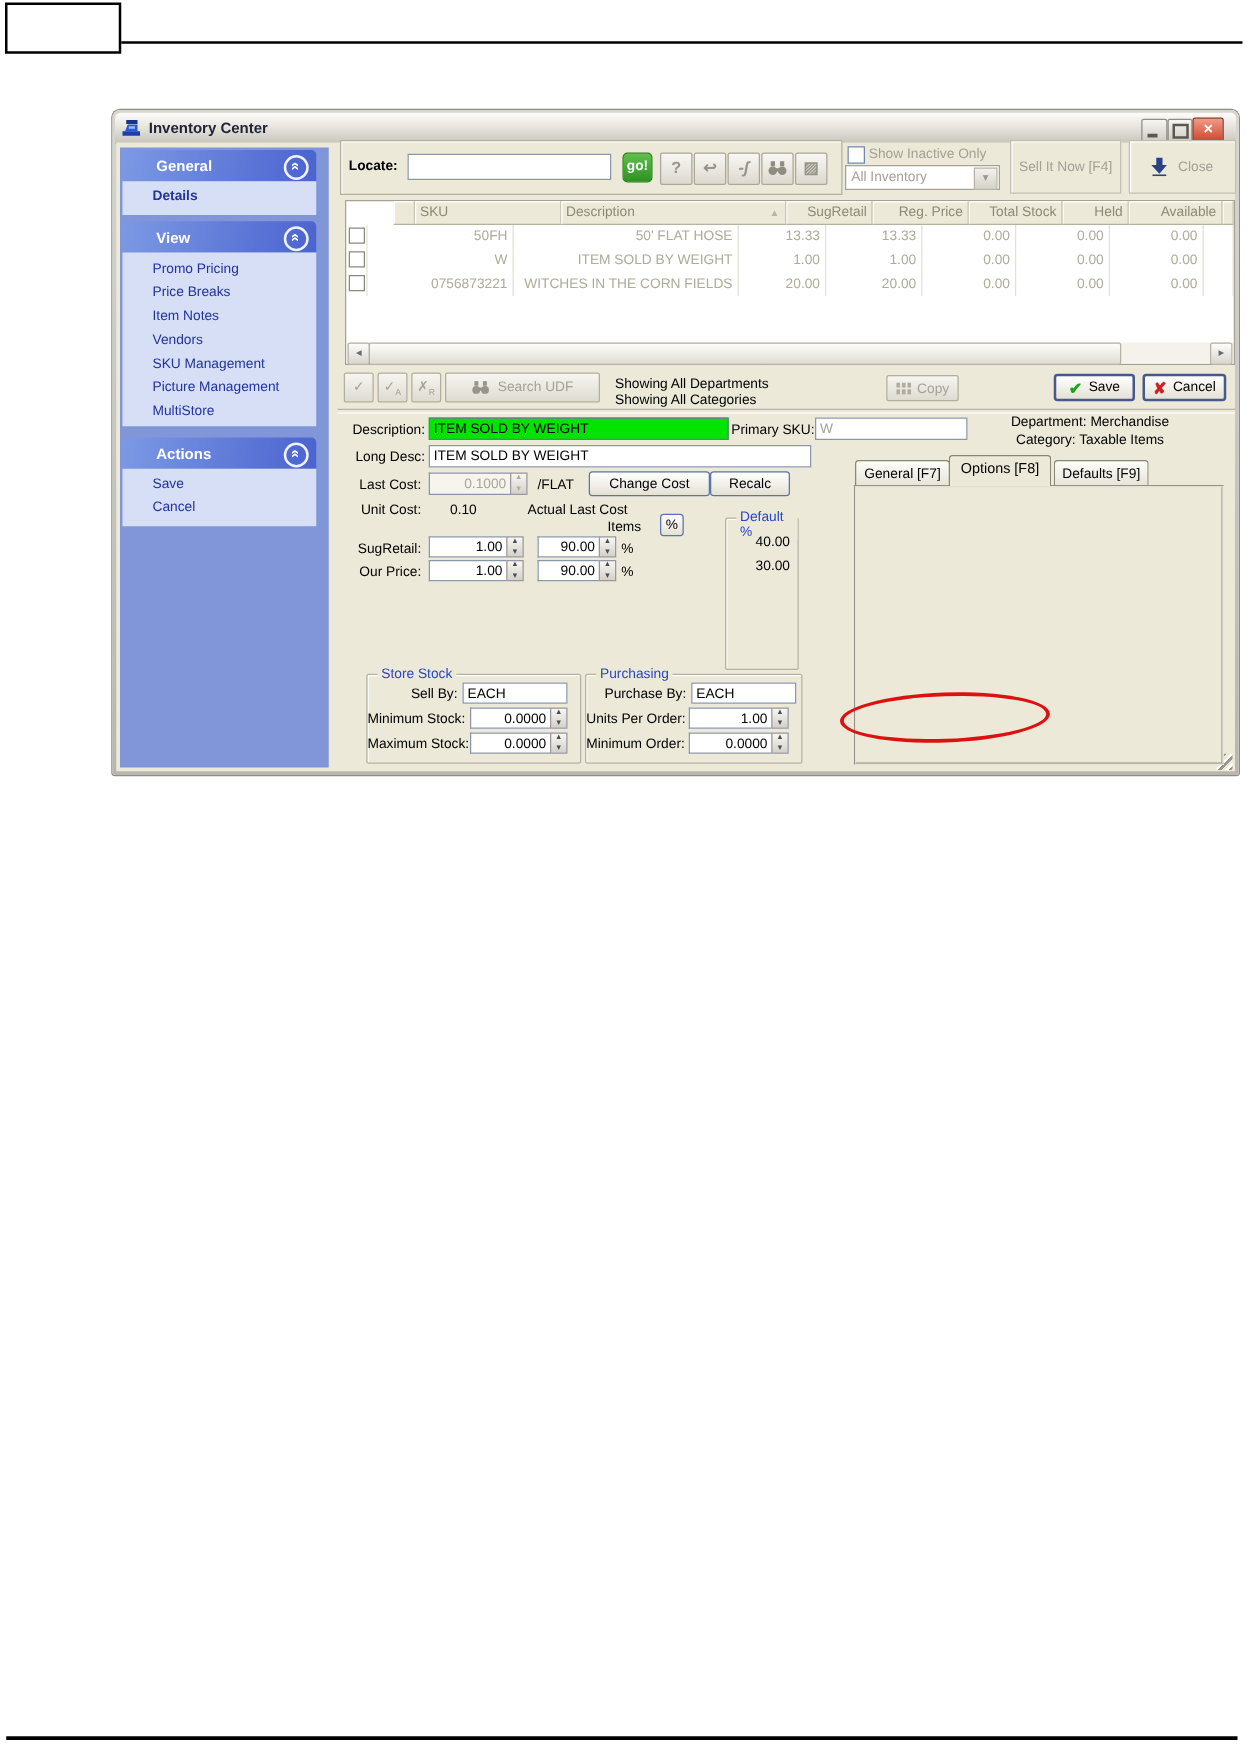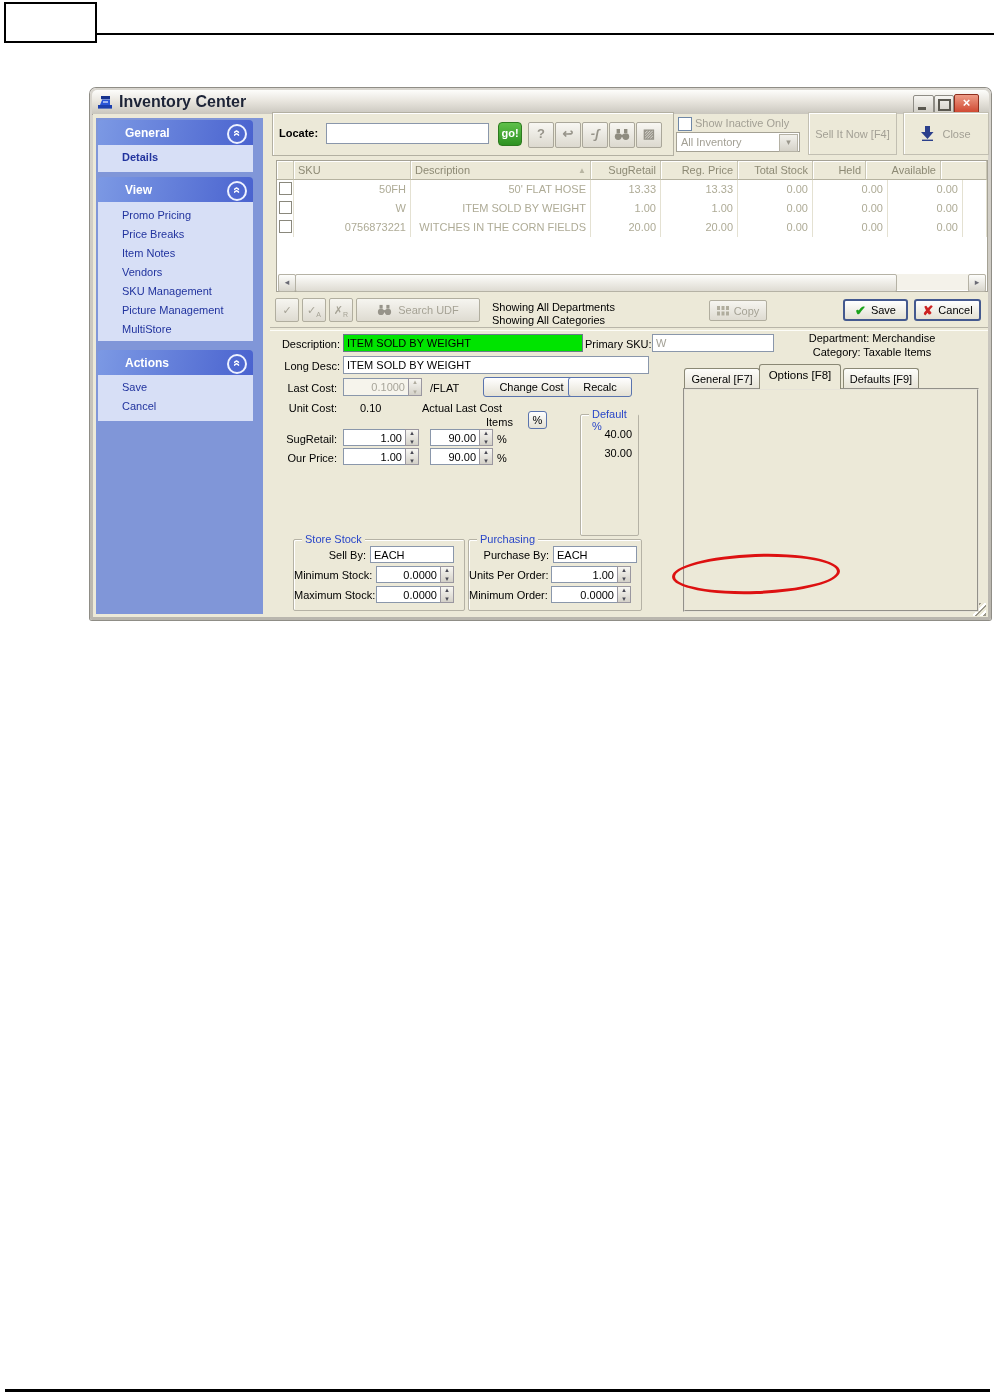--- a/index.html
+++ b/index.html
@@ -9,21 +9,21 @@
   .top-box{left:4px;top:2px;width:89px;height:37px;border:2px solid #000;background:#fff;}
   .top-rule{left:97px;top:33px;width:897px;height:2px;background:#000;}
   .bottom-rule{left:5px;top:1389px;width:985px;height:3px;background:#000;}
 
   
   .window{left:90px;top:88px;width:901px;height:532px;background:linear-gradient(#d8d5ce,#b9b6ae);
           border-radius:6px 6px 2px 2px;box-shadow:0 0 0 1px #8f8d86;}
   .titlebar{left:2px;top:2px;width:897px;height:24px;border-radius:5px 5px 0 0;
             background:linear-gradient(#fdfdfb,#e9e6df 45%,#c9c6be);border-bottom:1px solid #a6a39c;
             display:flex;align-items:center;}
-  .title-text{font-weight:bold;font-size:16px;color:#1d2437;margin-left:6px;}
+  .title-text{font-weight:bold;font-size:12px;color:#1d2437;margin-left:6px;}
   .winbtn{top:5px;height:17px;border:1px solid #8f8d86;border-radius:2px;
           background:linear-gradient(#f7f6f2,#cfccc4);}
   .winbtn .bar{position:absolute;left:4px;bottom:3px;width:8px;height:3px;background:#5a5850;}
   .winbtn .box{position:absolute;left:3px;top:3px;width:9px;height:8px;border:2px solid #5a5850;}
   .winbtn.close{background:linear-gradient(#ee9c86,#ce452e);border-color:#8f2f1e;color:#fff;
           font-weight:bold;font-size:13px;text-align:center;line-height:16px;}
   .content{left:3px;top:26px;width:895px;height:503px;background:var(--content-beige,#ece9d8);}
 
   
   .sidebar{left:6px;top:30px;width:167px;height:496px;background:var(--sidebar-blue,#8096d8);}
@@ -57,21 +57,21 @@
   .combo{border:1px solid #a5a295;background:#fff;height:20px;box-sizing:border-box;}
   .combo .val{position:absolute;left:4px;top:3px;color:#a3a095;}
   .combo .drop{position:absolute;right:1px;top:1px;width:17px;height:16px;border:1px solid #b5b2a5;
                background:linear-gradient(#f2f1ec,#d5d2c8);text-align:center;}
   .combo .drop::after{content:"\25BE";color:#9a978c;font-size:9px;line-height:15px;}
   .big-btn{border:1px solid #c2bfb2;box-shadow:inset 1px 1px 0 #fff;background:var(--content-beige,#ece9d8);
            color:#a3a095;display:flex;align-items:center;justify-content:center;gap:8px;box-sizing:border-box;}
 
   
   .grid{left:186px;top:72px;width:712px;height:132px;border:1px solid #a5a295;background:#fff;box-sizing:border-box;}
-  .gh{display:flex;height:19px;background:var(--content-beige,#ece9d8);color:#8d8a75;}
+  .gh{display:flex;height:19px;background:var(--content-beige,#ece9d8);color:#8d8a75;margin-left:38px;}
   .gh .c{border-right:1px solid #c9c6b4;border-bottom:1px solid #b5b2a0;box-shadow:inset 1px 1px 0 #fff;
          box-sizing:border-box;padding:3px 4px 0 4px;white-space:nowrap;overflow:hidden;}
   .gr{display:flex;height:19px;color:var(--table-text-tan,#aeab96);}
   .gr .c{border-right:1px solid #e4e1d2;box-sizing:border-box;padding:3px 4px 0 4px;white-space:nowrap;overflow:hidden;text-align:right;}
   .num{text-align:right;}
   .rowcb{width:11px;height:11px;border:1px solid #8a887c;background:#fff;margin:2px 0 0 2px;}
   .hscroll{position:absolute;left:1px;right:1px;bottom:1px;height:16px;background:#f4f2ea;}
   .sbtn{position:absolute;top:0;width:16px;height:16px;border:1px solid #b5b2a5;border-radius:2px;
         background:linear-gradient(#fdfdfb,#d8d5cc);color:#6a6a74;text-align:center;font-size:9px;line-height:15px;}
   .sthumb{position:absolute;left:17px;top:0;width:600px;height:16px;border:1px solid #b5b2a5;border-radius:2px;
@@ -321,21 +321,21 @@
     </div>
     <span class="a rlabel" style="left:188px;top:272px;width:62px;">Long Desc:</span>
     <input class="a txt" style="left: 253px; top: 268px; width: 306px; height: 18px;" value="ITEM SOLD BY WEIGHT">
 
     <span class="a rlabel" style="left:180px;top:294px;width:67px;">Last Cost:</span>
     <div class="a spinfield dis" style="left:253px;top:290px;width:79px;height:18px;">
       <input value="0.1000" style="">
       <span class="spin"></span>
     </div>
     <span class="a" style="left:340px;top:294px;">/FLAT</span>
-    <div class="a xp-btn" style="left:393px;top:289px;width:97px;height:20px;">
+    <div class="a xp-btn" style="left:381px;top:289px;width:97px;height:20px;">
       <span>Change Cost</span>
     </div>
     <div class="a xp-btn" style="left:478px;top:289px;width:64px;height:20px;">
       <span>Recalc</span>
     </div>
 
     <span class="a rlabel" style="left:180px;top:314px;width:67px;">Unit Cost:</span>
     <span class="a" style="left:270px;top:314px;">0.10</span>
     <span class="a" style="left:332px;top:314px;">Actual Last Cost</span>
 

